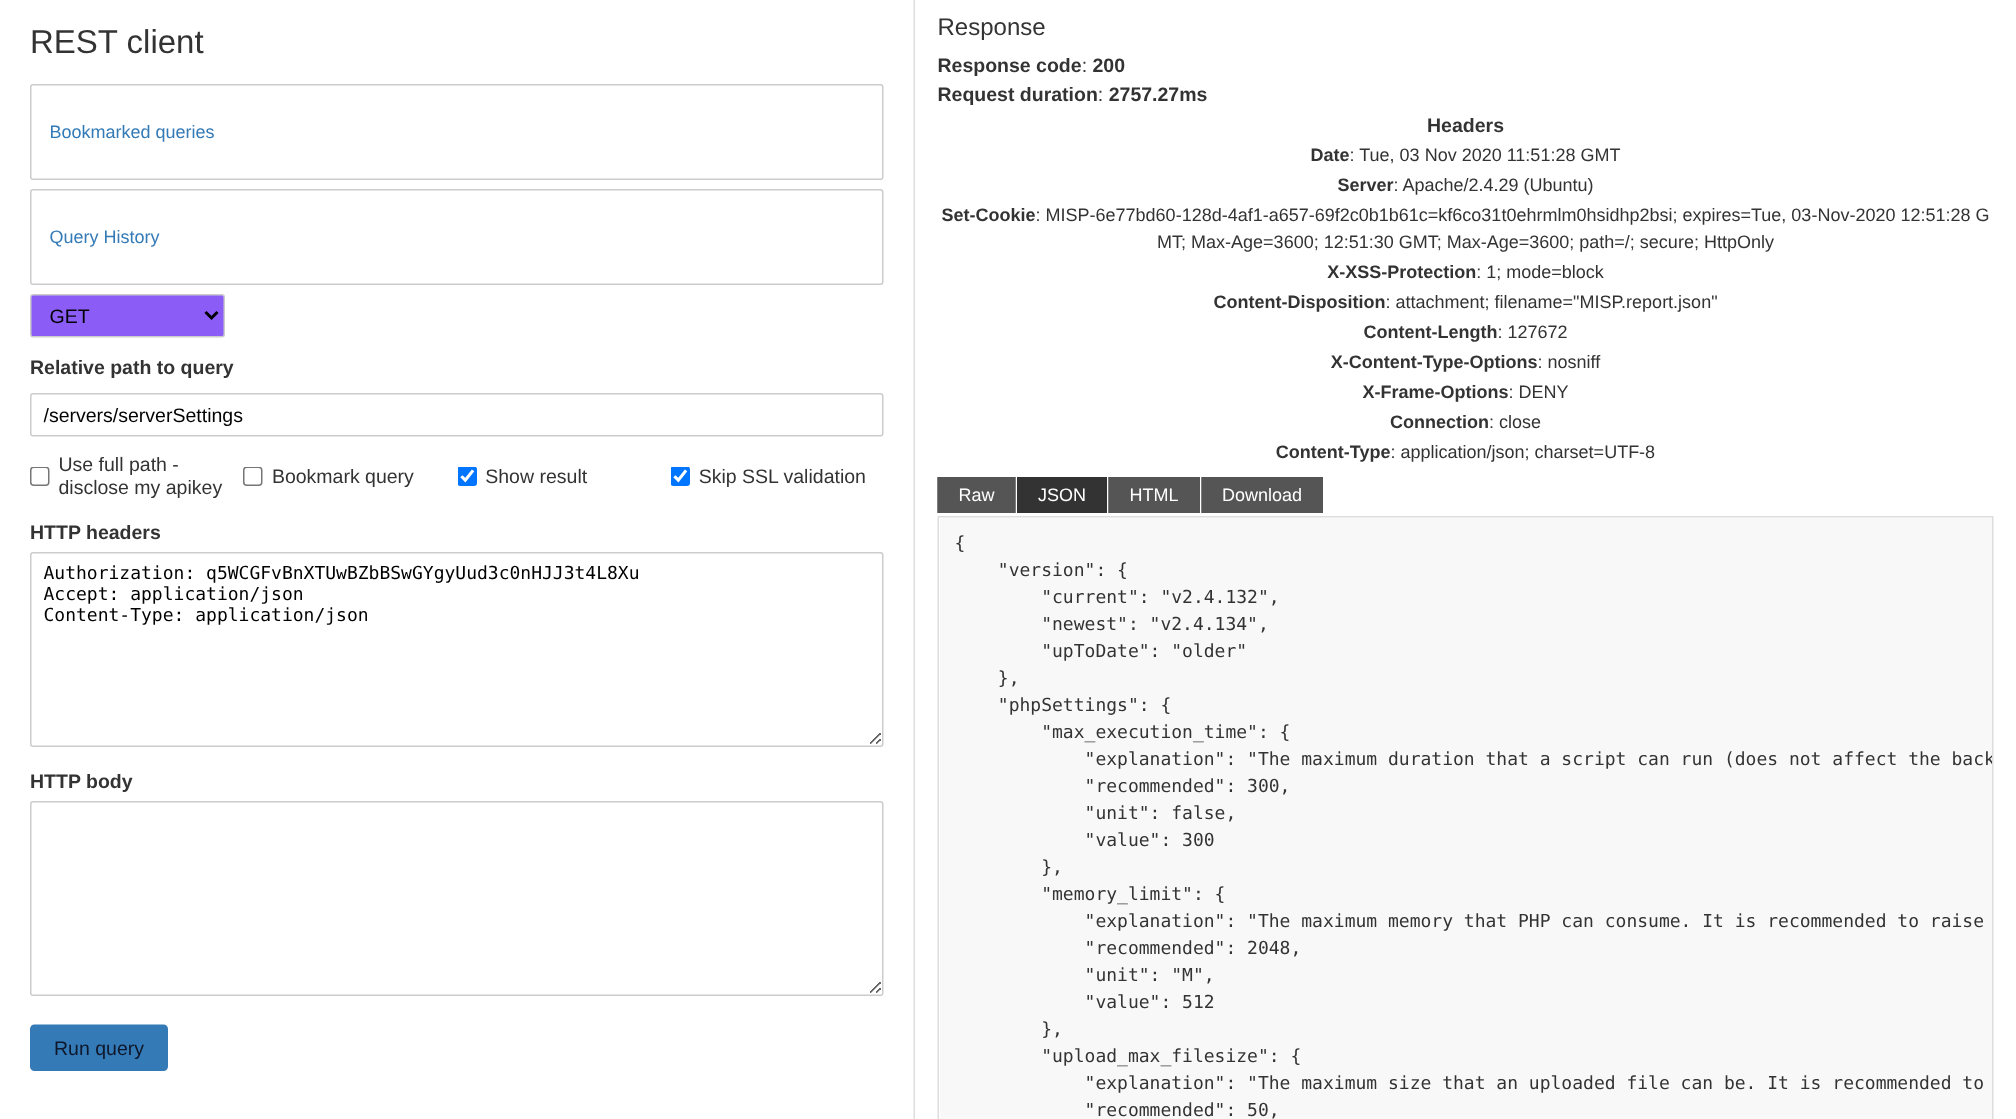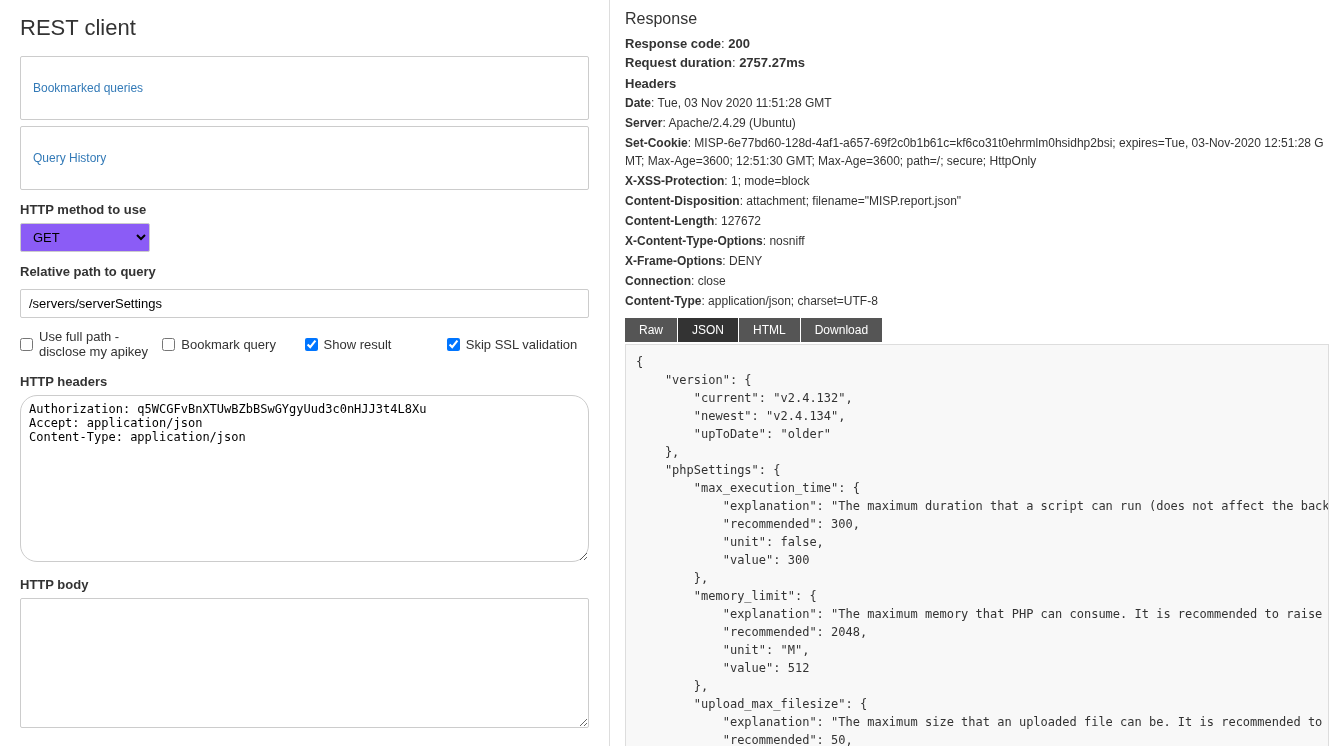--- a/index.html
+++ b/index.html
@@ -69,21 +69,21 @@
       font-size: 13px;
       cursor: pointer;
       text-align: right;
     }
 
     
     .response-title { font-size: 16px; font-weight: normal; margin-bottom: 8px; }
     .response-meta { margin-bottom: 4px; font-size: 13px; }
     .response-meta span { font-weight: bold; margin-top: 24px; }
 
-    .headers-section { margin: 6px 0; }
+    .headers-section { margin: 6px 0; text-align: center; }
     .headers-title { font-weight: bold; font-size: 13px; margin-bottom: 3px; }
     .header-row { font-size: 12px; margin-bottom: 2px; line-height: 1.5; }
     .header-row .hkey { font-weight: bold; }
 
     .format-tabs { display: flex; margin: 8px 0 0 0; }
     .format-tab {
       padding: 4px 13px;
       border: 1px solid #555;
       background: #555;
       color: #fff;
@@ -119,21 +119,20 @@
 <body>
 
 <div class="layout">
 
   <div class="left-panel">
     <h1>REST client</h1>
 
     <button class="nav-button">Bookmarked queries</button>
     <button class="nav-button">Query History</button>
 
-    <div class="section-label">HTTP method to use</div>
     <select class="http-method-select">
       <option>GET</option>
       <option>POST</option>
       <option>PUT</option>
       <option>DELETE</option>
       <option>PATCH</option>
       <option>HEAD</option>
     </select>
 
     <div class="section-label">Relative path to query</div>
@@ -152,21 +151,21 @@
         <input type="checkbox" id="show-result" checked="" style="">
         <label for="show-result">Show result</label>
       </div>
       <div class="option-cell">
         <input type="checkbox" id="skip-ssl" checked="" style="">
         <label for="skip-ssl">Skip SSL validation</label>
       </div>
     </div>
 
     <div class="section-label">HTTP headers</div>
-    <textarea class="textarea-field" rows="5" style="height: 167px; border-radius: 17px;">Authorization: q5WCGFvBnXTUwBZbBSwGYgyUud3c0nHJJ3t4L8Xu
+    <textarea class="textarea-field" rows="5" style="height: 130px;">Authorization: q5WCGFvBnXTUwBZbBSwGYgyUud3c0nHJJ3t4L8Xu
 Accept: application/json
 Content-Type: application/json</textarea>
 
     <div class="section-label">HTTP body</div>
     <textarea class="textarea-field" rows="6" style="height: 130px;"></textarea>
 
     <button class="run-button">Run query</button>
   </div>
 
   <div class="right-panel">

